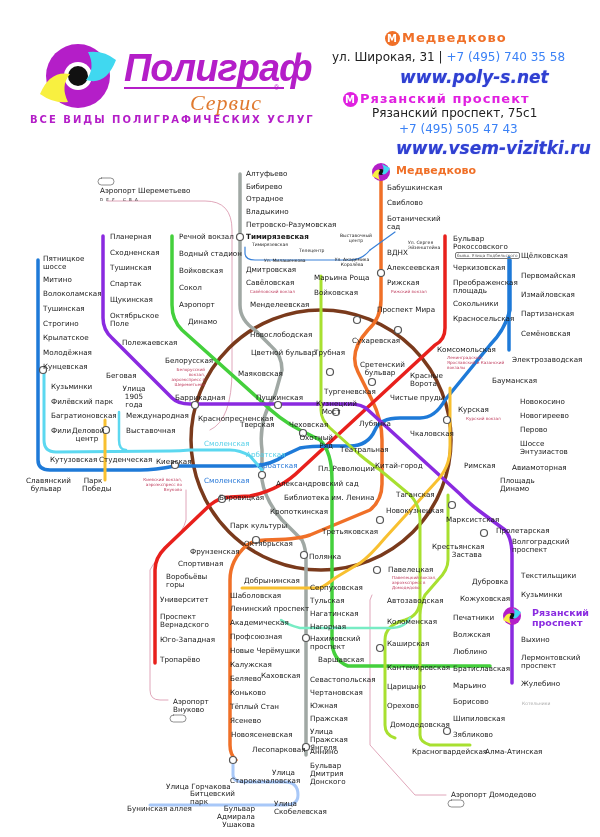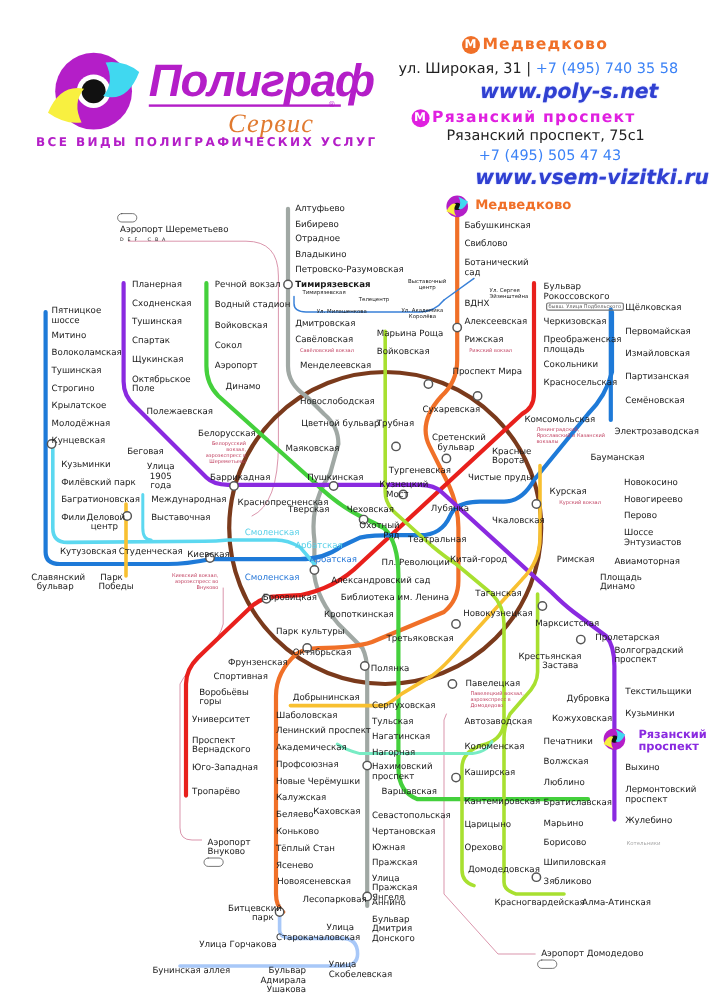--- a/index.html
+++ b/index.html
@@ -271,21 +271,21 @@
   <div class="lbl" style="left:230px;top:619px">Академическая</div>
   <div class="lbl" style="left:230px;top:633px">Профсоюзная</div>
   <div class="lbl" style="left:230px;top:647px">Новые Черёмушки</div>
   <div class="lbl" style="left:230px;top:661px">Калужская</div>
   <div class="lbl" style="left:230px;top:675px">Беляево</div>
   <div class="lbl" style="left:230px;top:689px">Коньково</div>
   <div class="lbl" style="left:230px;top:703px">Тёплый Стан</div>
   <div class="lbl" style="left:230px;top:717px">Ясенево</div>
   <div class="lbl" style="left:231px;top:731px">Новоясеневская</div>
 
-  <div class="lbl" style="left:190px;top:753px;width:38px;white-space:normal;text-align:right">Битцевский парк</div>
+  <div class="lbl" style="left:190px;top:790px;width:38px;white-space:normal;">Битцевский парк</div>
   <div class="lbl" style="left:252px;top:746px">Лесопарковая</div>
   <div class="lbl" style="left:230px;top:769px;width:65px;white-space:normal;text-align:right">Улица Старокачаловская</div>
   <div class="lbl" style="left:274px;top:800px;width:50px;white-space:normal">Улица Скобелевская</div>
   <div class="lbl" style="left:195px;top:805px;width:60px;white-space:normal;text-align:right">Бульвар Адмирала Ушакова</div>
   <div class="lbl" style="left:166px;top:783px">Улица Горчакова</div>
   <div class="lbl" style="left:127px;top:805px">Бунинская аллея</div>
 
   <div class="lbl" style="left:230px;top:522px">Парк культуры</div>
   <div class="lbl" style="left:190px;top:548px">Фрунзенская</div>
   <div class="lbl" style="left:178px;top:560px">Спортивная</div>

